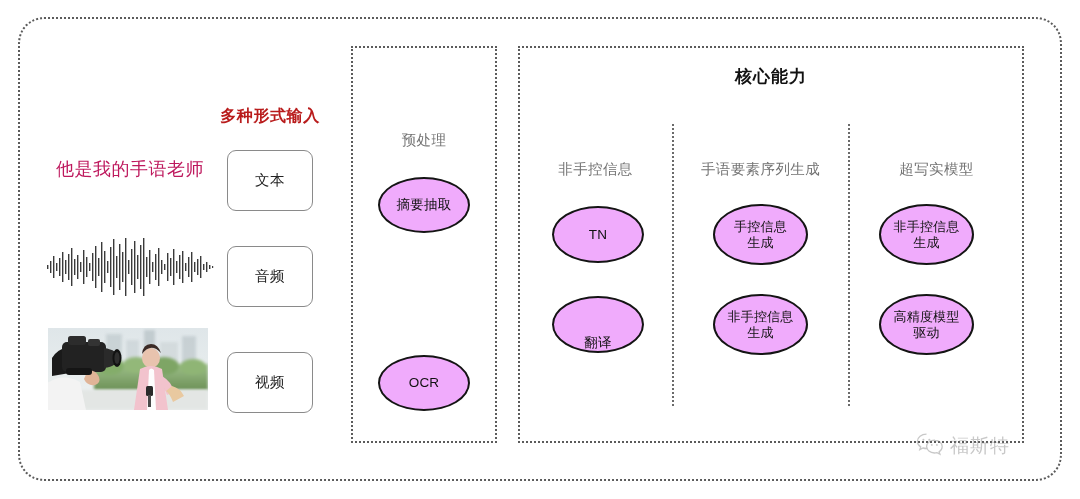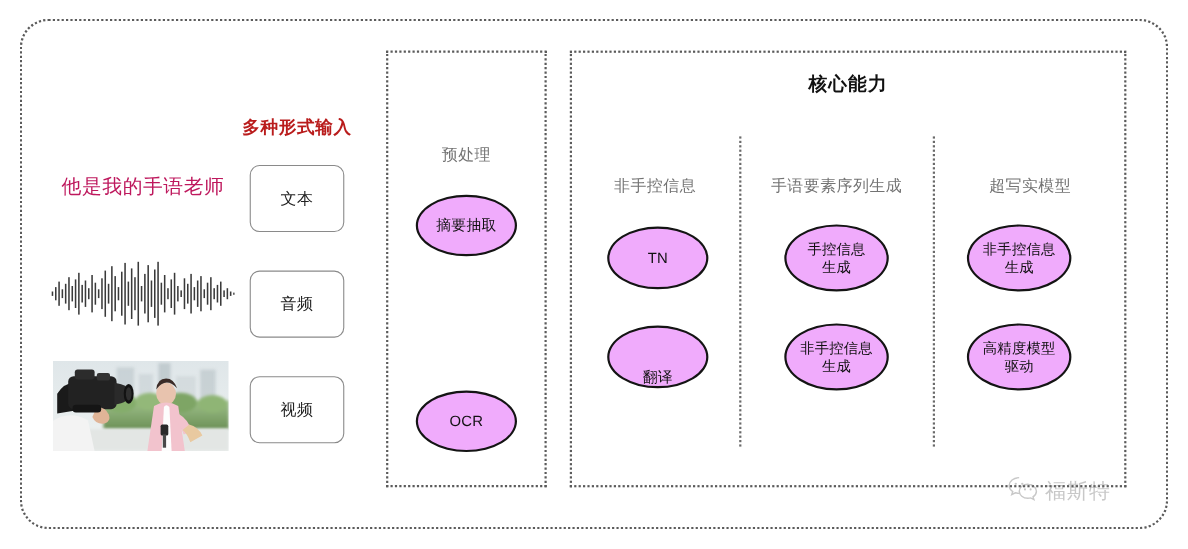--- a/index.html
+++ b/index.html
@@ -168,21 +168,21 @@
     display: flex;
     align-items: center;
     justify-content: center;
     font-size: 14.5px;
     color: #222222;
     background: #ffffff;
     letter-spacing: 0.5px;
   }
   #chip-text  { left: 227px; top: 150px; }
   #chip-audio { left: 227px; top: 246px; }
-  #chip-video { left: 227px; top: 342px; }
+  #chip-video { left: 227px; top: 352px; }
 
   
   #waveform {
     position: absolute;
     left: 45px;
     top: 236px;
     width: 170px;
     height: 62px;
   }
 

